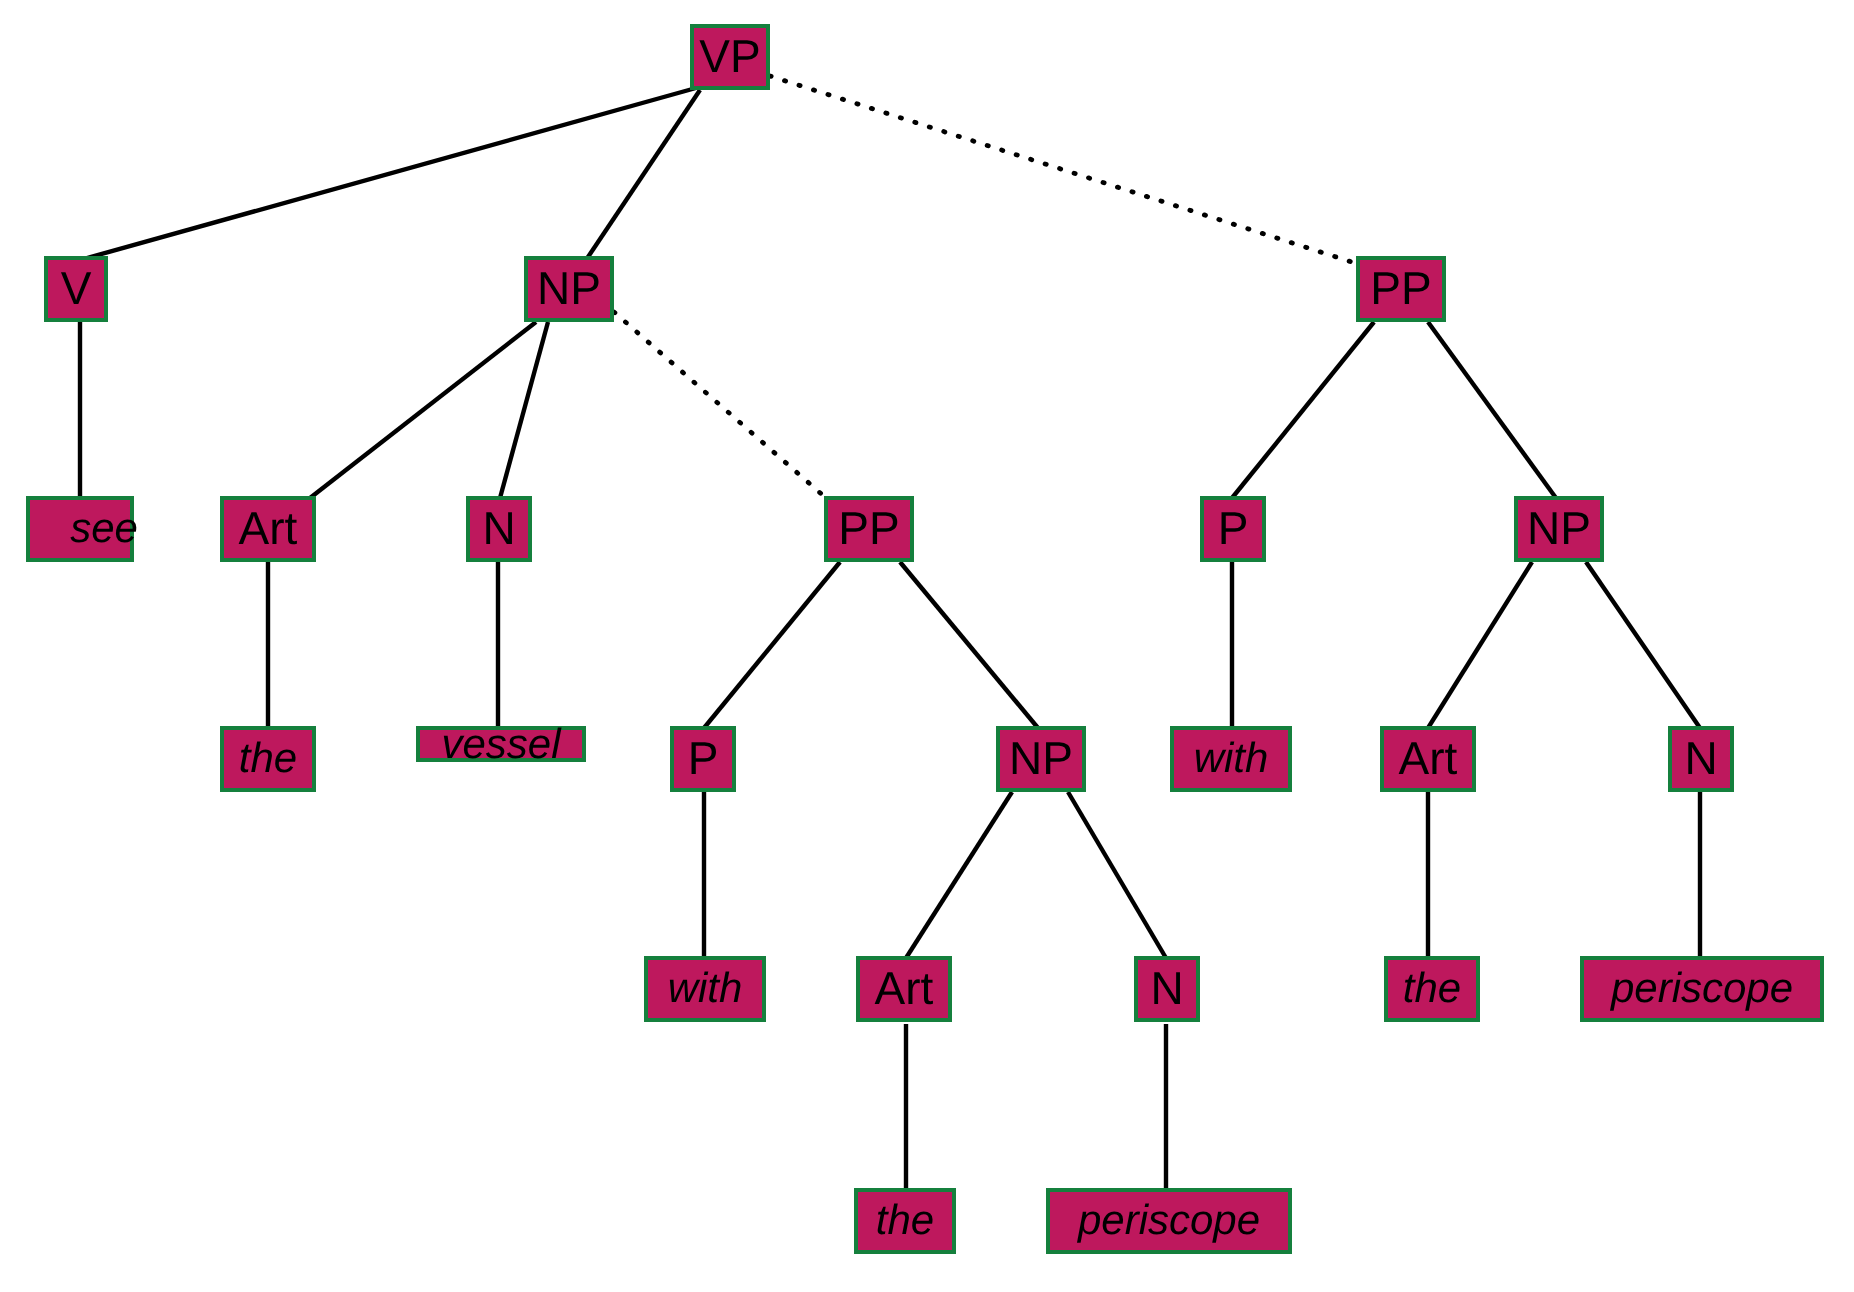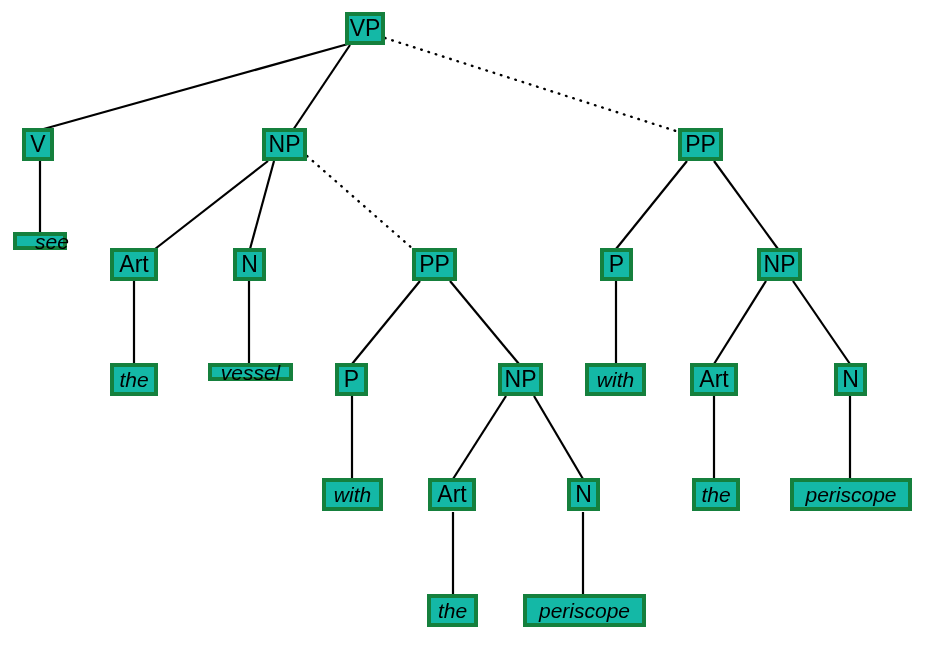--- a/index.html
+++ b/index.html
@@ -20,22 +20,22 @@
   #edge-layer {
     position: absolute;
     left: 0;
     top: 0;
     width: 927px;
     height: 646px;
   }
   .node-box {
     position: absolute;
     box-sizing: border-box;
-    border: 4px solid #15803d;
-    background: #14b8a6;
+    border: 2px solid #15803d;
+    background: #be185d;
     display: flex;
     align-items: center;
     justify-content: center;
     line-height: 1;
     white-space: nowrap;
     color: #000000;
   }
   .node-cat {
     font-size: 23px;
     font-style: normal;
@@ -72,21 +72,21 @@
       <line x1="766" y1="281" x2="714" y2="364" stroke="#000000" stroke-width="2.2"></line>
       <line x1="793" y1="281" x2="850" y2="364" stroke="#000000" stroke-width="2.2"></line>
       <line x1="714" y1="396" x2="714" y2="478" stroke="#000000" stroke-width="2.2"></line>
       <line x1="850" y1="396" x2="850" y2="478" stroke="#000000" stroke-width="2.2"></line>
     </svg>
   <div id="node-layer">
       <div class="node-box node-cat" style="left: 345px; top: 12px; width: 40px; height: 33px;">VP</div>
       <div class="node-box node-cat" style="left: 22px; top: 128px; width: 32px; height: 33px;">V</div>
       <div class="node-box node-cat" style="left: 262px; top: 128px; width: 45px; height: 33px;">NP</div>
       <div class="node-box node-cat" style="left: 678px; top: 128px; width: 45px; height: 33px;">PP</div>
-      <div class="node-box node-word" style="left: 13px; top: 232px; width: 54px; height: 18px; padding-left: 24px;">see</div>
+      <div class="node-box node-word" style="left: 13px; top: 248px; width: 54px; height: 33px; padding-left: 24px;">see</div>
       <div class="node-box node-cat" style="left: 110px; top: 248px; width: 48px; height: 33px;">Art</div>
       <div class="node-box node-cat" style="left: 233px; top: 248px; width: 33px; height: 33px;">N</div>
       <div class="node-box node-cat" style="left: 412px; top: 248px; width: 45px; height: 33px;">PP</div>
       <div class="node-box node-cat" style="left: 600px; top: 248px; width: 33px; height: 33px;">P</div>
       <div class="node-box node-cat" style="left: 757px; top: 248px; width: 45px; height: 33px;">NP</div>
       <div class="node-box node-word" style="left: 110px; top: 363px; width: 48px; height: 33px;">the</div>
       <div class="node-box node-word" style="left: 208px; top: 363px; width: 85px; height: 18px;">vessel</div>
       <div class="node-box node-cat" style="left: 335px; top: 363px; width: 33px; height: 33px;">P</div>
       <div class="node-box node-cat" style="left: 498px; top: 363px; width: 45px; height: 33px;">NP</div>
       <div class="node-box node-word" style="left: 585px; top: 363px; width: 61px; height: 33px;">with</div>

